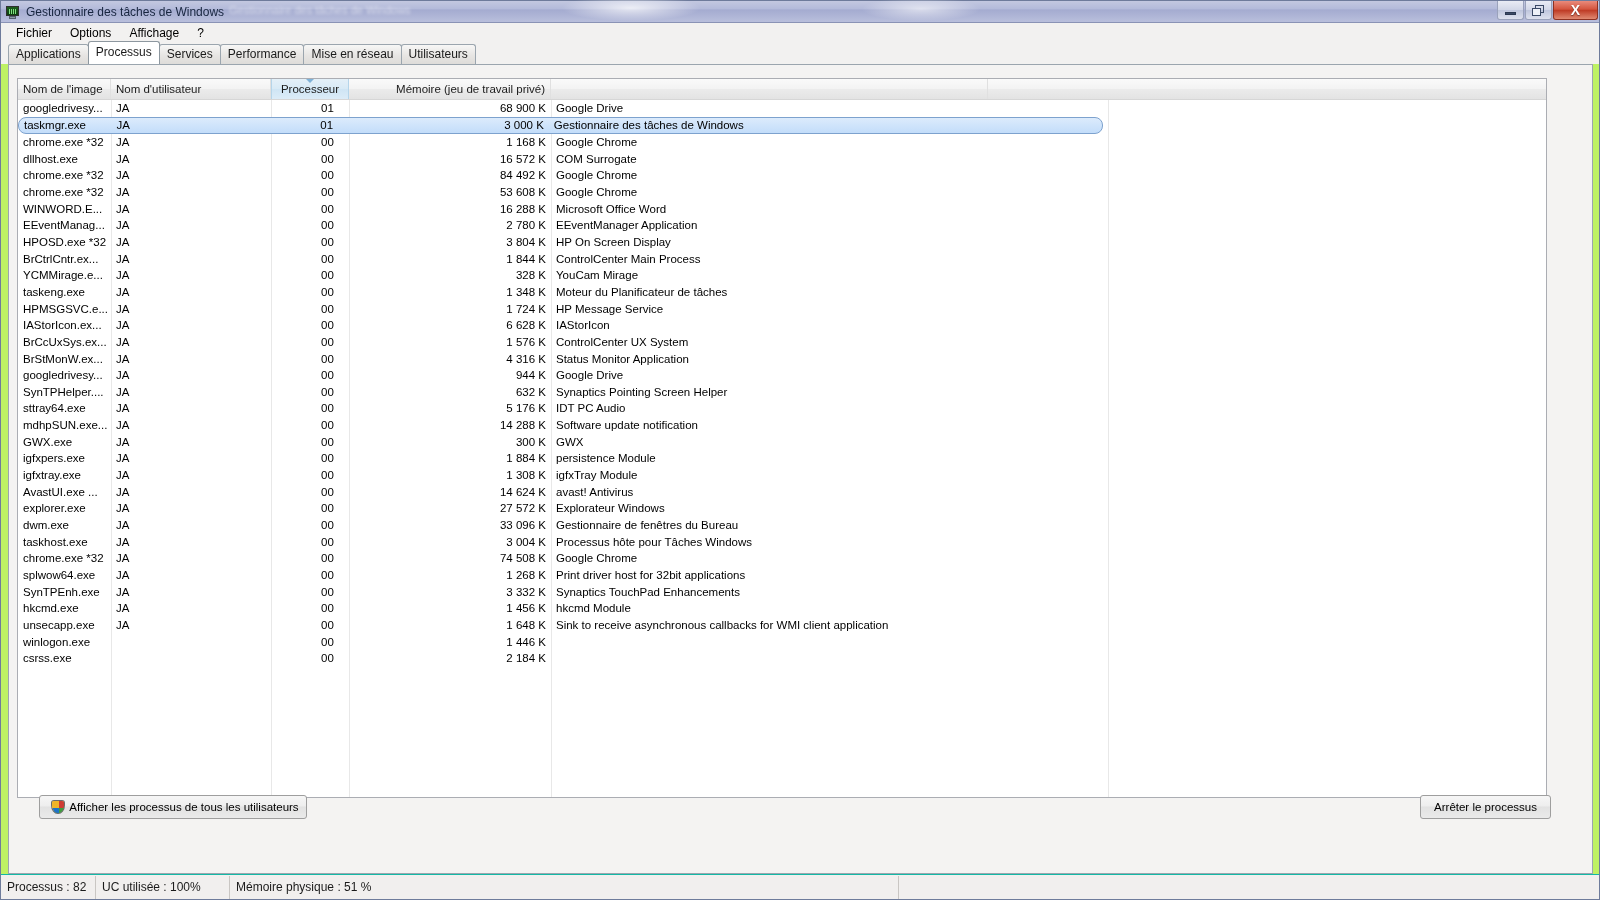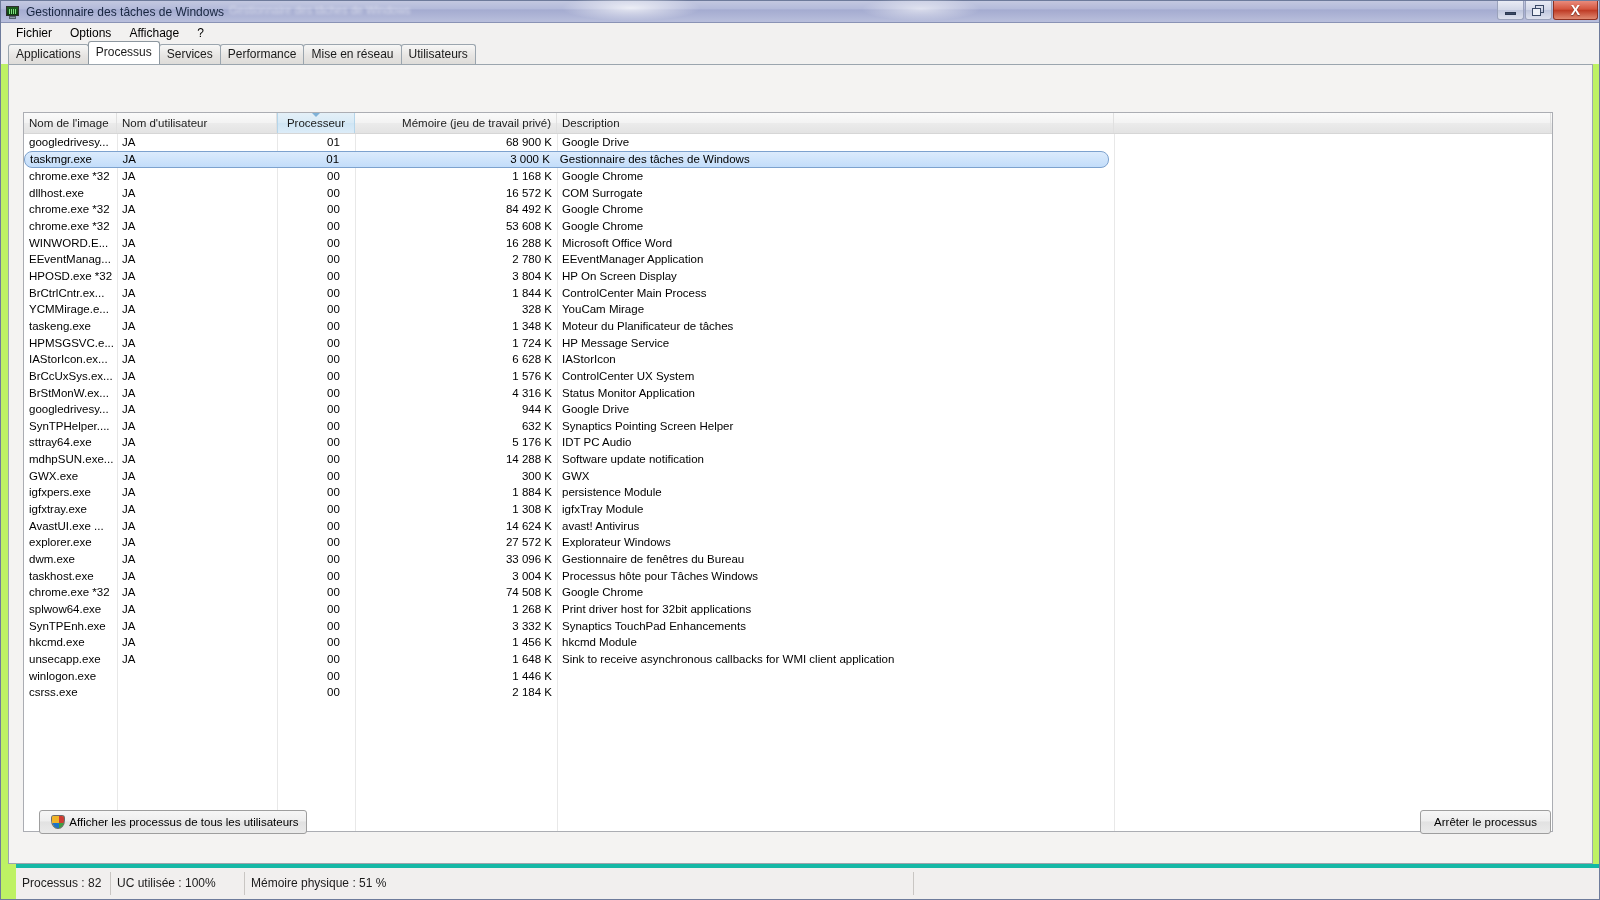--- a/index.html
+++ b/index.html
@@ -218,29 +218,28 @@
     background: #f4f3f2;
     position: relative;
     box-sizing: border-box;
     display: flex;
     flex-direction: column;
   }
 
   
   #listview {
     position: absolute;
-    left: 14px;
+    left: 8px;
     top: 13px;
     width: 1530px;
     height: 720px;
     background: #ffffff;
     border: 1px solid #abadb3;
     box-sizing: border-box;
     overflow: hidden;
-    margin-top: 34px;
   }
   #lv-header {
     display: flex;
     height: 21px;
     background: linear-gradient(to bottom, #fafafa 0%, #f3f3f3 48%, #ebebeb 52%, #e3e3e3 100%);
     border-bottom: 1px solid #d6d6d6;
     box-sizing: border-box;
     position: relative;
   }
   .hcell {
@@ -315,21 +314,21 @@
   .c-user { width: 160px; }
   .c-cpu  { width: 78px; }
   .c-mem  { width: 202px; }
   .c-desc { width: 557px; }
   .c-pad  { width: 437px; }
 
   
   #btnrow {
     position: absolute;
     left: 14px;
-    top: 745px;
+    top: 730px;
     width: 1530px;
     height: 24px;
   }
   .winbutton {
     box-sizing: border-box;
     border: 1px solid #9e9e9e;
     border-radius: 3px;
     background: linear-gradient(to bottom, #f6f6f6 0%, #eeeeee 45%, #e2e2e2 50%, #eaeaea 100%);
     font-size: 11.5px;
     color: #000000;
@@ -382,27 +381,26 @@
   #end-process-btn {
     position: absolute;
     right: 2px;
     top: 0;
     width: 131px;
   }
 
   
   #statusbar {
     flex: 0 0 auto;
-    height: 35px;
+    height: 25px;
     background: #f1efee;
-    border-top: 4px solid #14b8a6;
+    border-top: 1px solid #14b8a6;
     display: flex;
     align-items: center;
     box-sizing: border-box;
-    margin-left: 15px;
   }
   .status-cell {
     font-size: 12px;
     color: #1b1b1b;
     padding-left: 6px;
     box-sizing: border-box;
     height: 23px;
     line-height: 22px;
     border-right: 1px solid #c9c6c3;
     white-space: nowrap;
@@ -466,21 +464,20 @@
     <div id="listview">
 
       <div id="lv-header">
         <div class="hcell c-name">Nom de l'image</div>
         <div class="hcell c-user">Nom d'utilisateur</div>
         <div class="hcell c-cpu sorted">
           <span class="sortarrow"></span>
           <span>Processeur</span>
         </div>
         <div class="hcell c-mem num">Mémoire (jeu de travail privé)</div>
-        <div class="hcell c-desc">Description</div>
         <div class="hcell c-pad"></div>
       </div>
 
       <div id="lv-body">
         <div class="colline" style="left:93px"></div>
         <div class="colline" style="left:253px"></div>
         <div class="colline" style="left:331px"></div>
         <div class="colline" style="left:533px"></div>
         <div class="colline" style="left:1090px"></div>
         <div id="rows-container">

